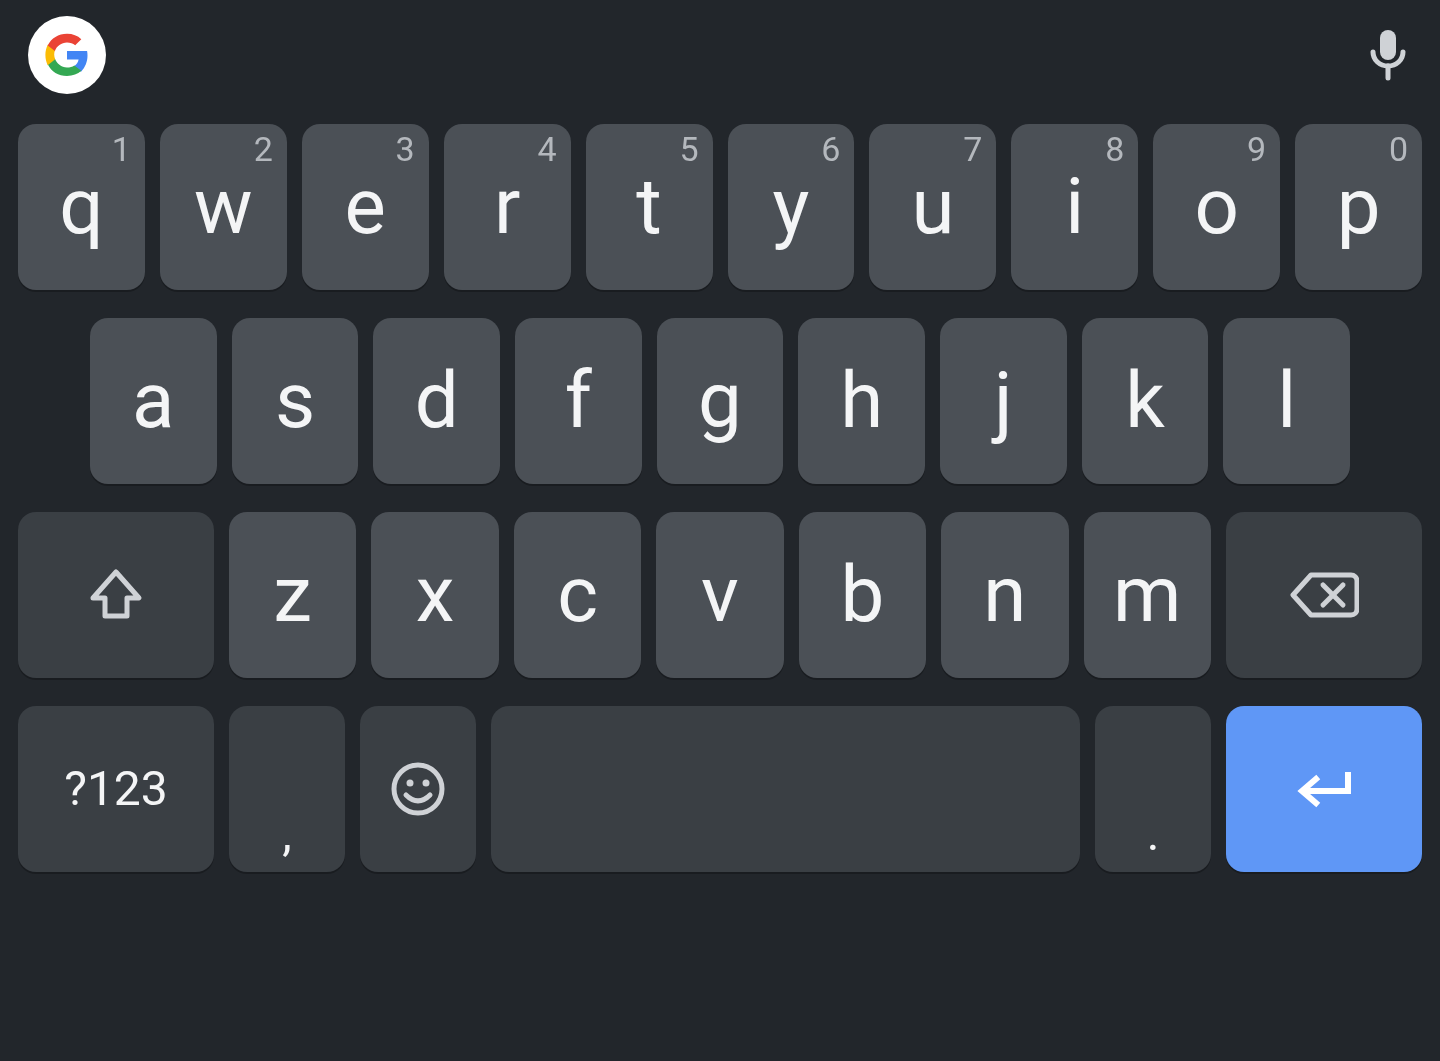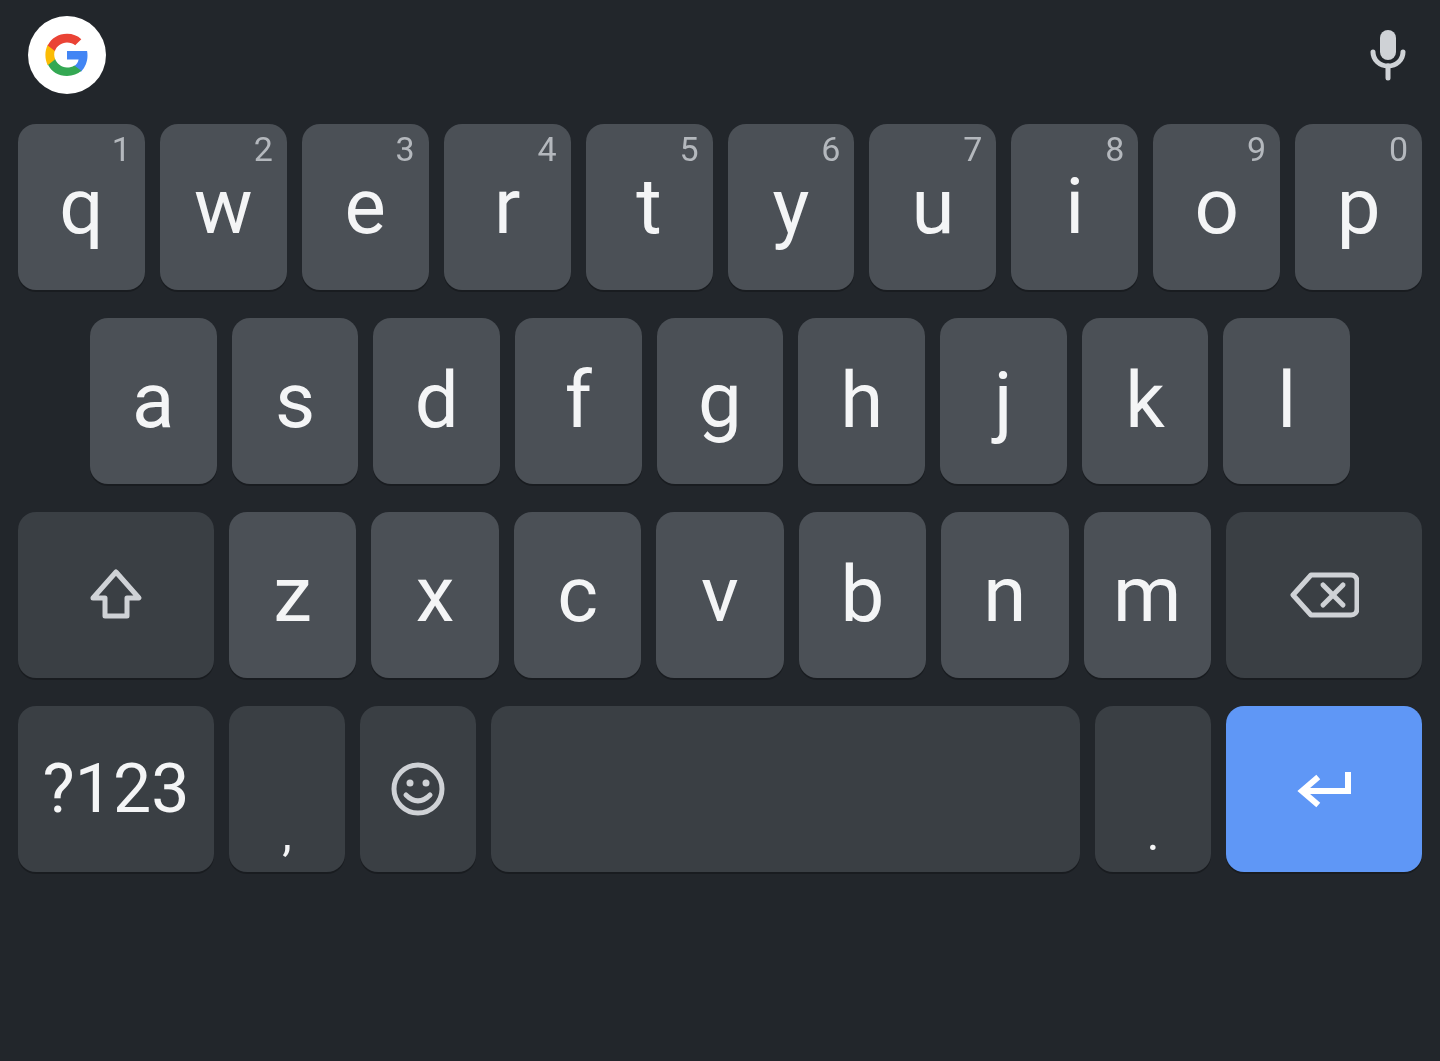--- a/index.html
+++ b/index.html
@@ -69,21 +69,21 @@
     right: 14px;
     font-size: 34px;
     color: #b4b8bd;
   }
   .row1 .key { flex: 1 1 0; }
   .row2 { padding: 0 72px; }
   .row2 .key { flex: 1 1 0; }
   .row3 .key.letter { flex: 1 1 0; }
   .row3 .shift, .row3 .bksp { width: 196px; flex: 0 0 196px; }
   .row4 { margin-top: 28px; height: 166px; }
-  .row4 .sym { width: 196px; flex: 0 0 196px; font-size: 68px; }
+  .row4 .sym { width: 196px; flex: 0 0 196px; font-size: 48px; }
   .row4 .comma { width: 116px; flex: 0 0 116px; }
   .row4 .emoji { width: 116px; flex: 0 0 116px; }
   .row4 .space { flex: 1 1 auto; }
   .row4 .period { width: 116px; flex: 0 0 116px; }
   .row4 .enter { width: 196px; flex: 0 0 196px; background: #5f97f6; }
   .row4 .sub {
     position: absolute;
     bottom: 14px;
     font-size: 48px;
     color: #f4f5f6;

